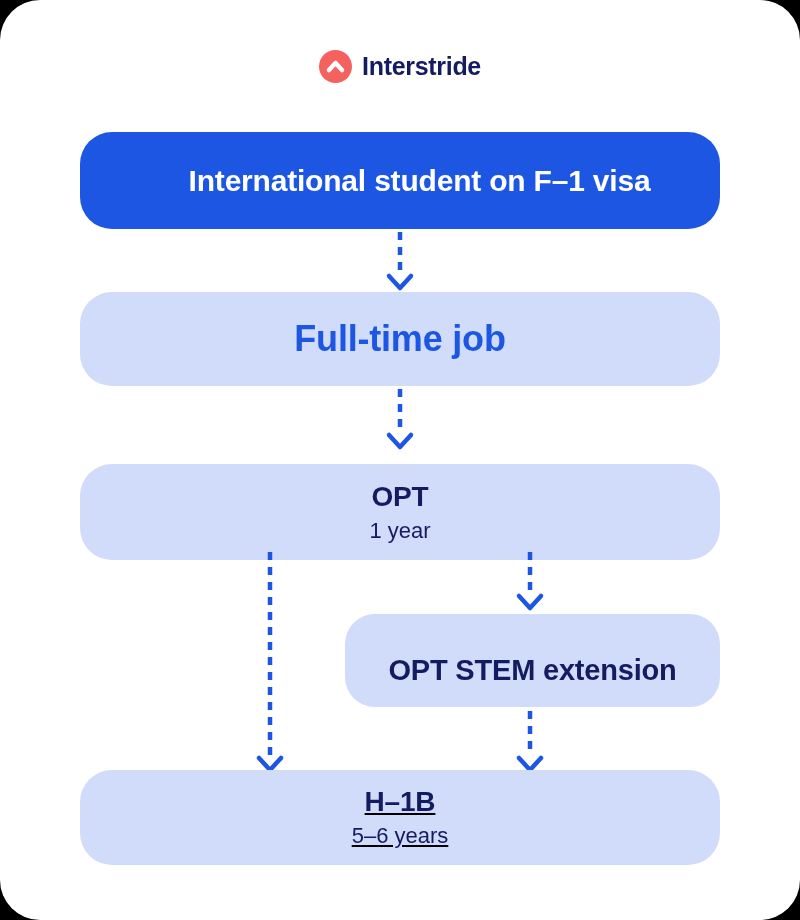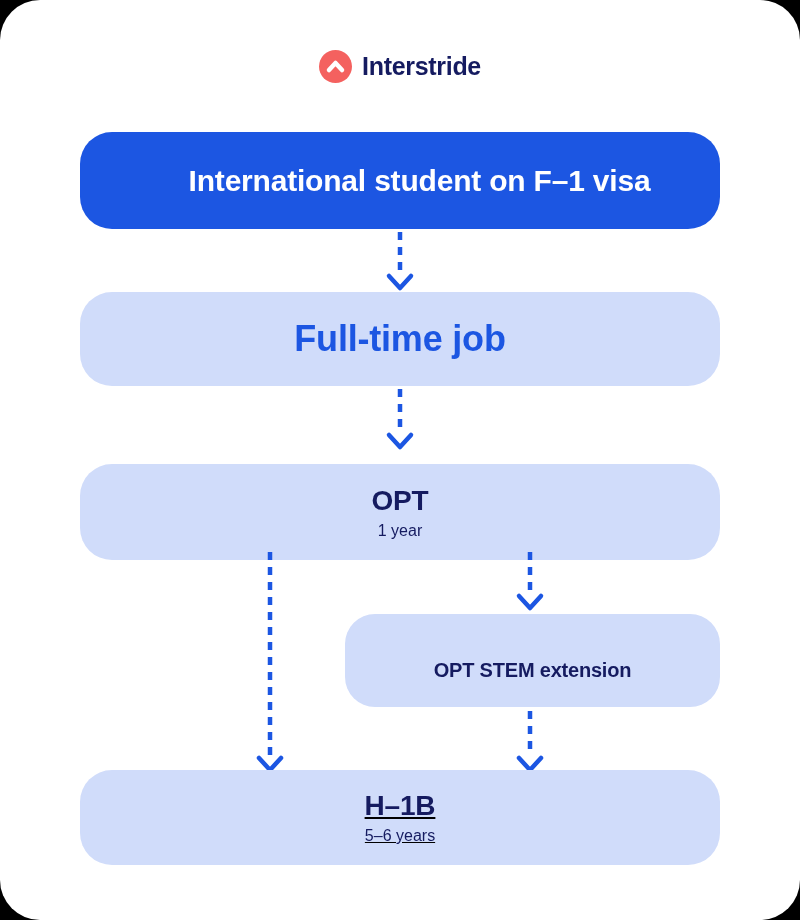--- a/index.html
+++ b/index.html
@@ -30,23 +30,23 @@
     position:absolute;border-radius:32px;
     display:flex;flex-direction:column;align-items:center;justify-content:center;
     gap:5px;text-align:center;
   }
   .node.primary{background:var(--primary-blue);padding-left:39px;}
   .node.light{background:var(--light-blue);}
   .node-title{letter-spacing:-0.2px;}
   .t-white{color:var(--white);font-size:30px;font-weight:700;}
   .t-blue{color:var(--primary-blue);font-size:36px;font-weight:700;}
   .t-navy-lg{color:var(--navy);font-size:28px;font-weight:700;}
-  .t-navy-md{color:var(--navy);font-size:20px;font-weight:700;margin-top:20px;}
+  .t-navy-md{color:var(--navy);font-size:29px;font-weight:700;margin-top:20px;}
   .node-sub{color:var(--navy);font-weight:400;}
-  .s-lg{font-size:16px;}
+  .s-lg{font-size:22px;}
   .s-md{font-size:19px;}
   .arrow{position:absolute;color:var(--primary-blue);}
   .arrow .dash{stroke:currentColor;stroke-width:4.5;stroke-dasharray:8 7;fill:none;}
   .arrow .head{stroke:currentColor;stroke-width:4.5;fill:none;stroke-linecap:round;stroke-linejoin:round;}
   .lm-circle{fill:var(--coral);}
   .lm-chevron{stroke:var(--white);stroke-width:4.5;fill:none;stroke-linecap:round;stroke-linejoin:round;}
 </style>
 </head>
 <body>
 

